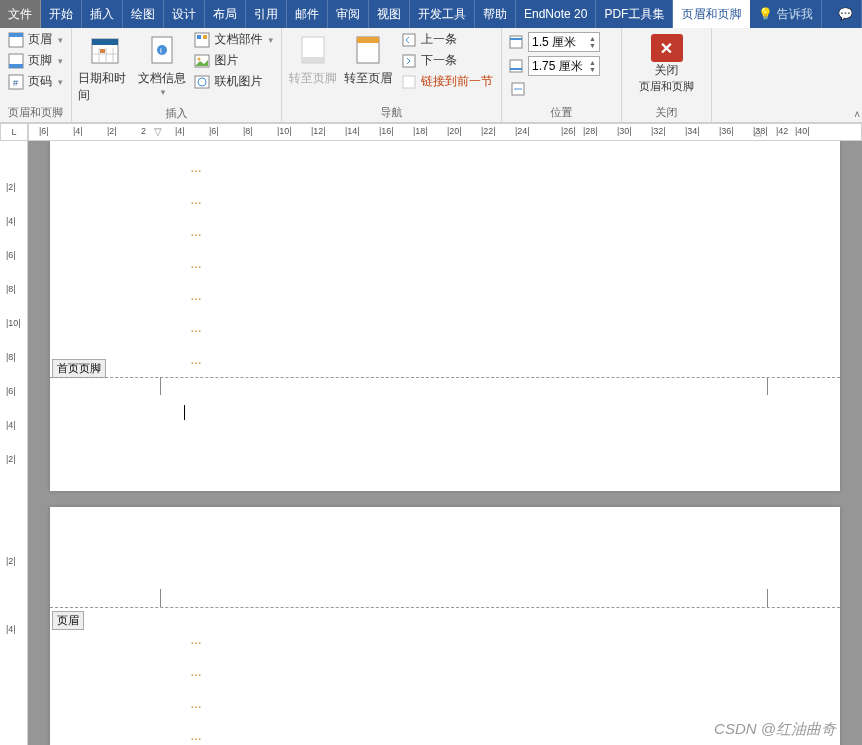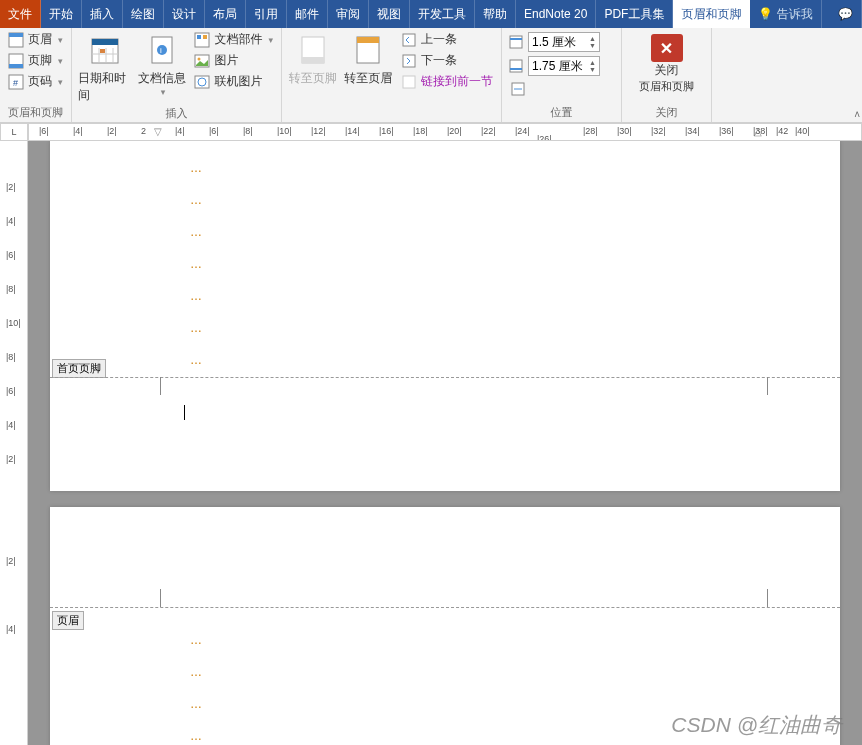--- a/index.html
+++ b/index.html
@@ -1,29 +1,29 @@
 <!DOCTYPE html>
 <html><head>
 <meta charset="utf-8">
 <style>
 * { box-sizing: border-box; font-family: "Microsoft YaHei", sans-serif; }
 body { margin: 0; width: 862px; height: 745px; background: #fff; overflow: hidden; font-size: 12px; position: relative; }
 .tabs { display: flex; height: 28px; background: #2a579a; color: #fff; align-items: stretch; }
 .tab { padding: 0 8px; display: flex; align-items: center; font-size: 12px; border-right: 1px solid rgba(255,255,255,0.2); cursor: pointer; white-space: nowrap; }
-.tab.file { background: #c2410c; }
+.tab.file { background: #737373; }
 .tab.active { background: #fff; color: #2a579a; }
 .tab.tell { color: #cde; }
 .tabs-right { margin-left: auto; display: flex; }
 .ribbon { display: flex; height: 95px; background: #f3f3f3; border-bottom: 1px solid #d0d0d0; position: relative; }
 .group { border-right: 1px solid #d6d6d6; padding: 2px 6px 0 6px; display: flex; flex-direction: column; position: relative; }
 .group-body { flex: 1; display: flex; align-items: flex-start; gap: 6px; }
 .group-label { text-align: center; font-size: 11px; color: #666; padding: 2px 0; }
 .stack { display: flex; flex-direction: column; gap: 2px; }
 .btn-s { display: flex; align-items: center; gap: 4px; font-size: 12px; color: #333; padding: 1px 2px; cursor: pointer; white-space: nowrap; }
-.btn-s.disabled { color: #a21caf; }
+.btn-s.disabled { color: #c2410c; }
 .big-btn { display: flex; flex-direction: column; align-items: center; justify-content: center; width: 60px; cursor: pointer; font-size: 12px; color: #333; padding-top:4px;}
 .big-btn .ic { width: 32px; height: 32px; margin-bottom: 4px; }
 .ic { display: inline-block; width: 16px; height: 16px; }
 .drop::after { content: "▾"; font-size: 9px; color: #888; margin-left: 2px; }
 .checkline { display: flex; align-items: center; gap: 4px; padding: 1px 0; }
 .checkline input { margin: 0; }
 .spin { display: flex; align-items: center; gap: 4px; }
 .spininput { width: 72px; height: 20px; border: 1px solid #aaa; background: #fff; font-size: 12px; padding: 0 3px; display: flex; align-items: center; justify-content: space-between; }
 .spinud { display:flex; flex-direction:column; font-size:7px; line-height:7px; color:#666;}
 .close-red { width:32px; height:28px; background:#c0392b; display:flex; align-items:center; justify-content:center; color:#fff; font-weight:bold; border-radius:3px; font-size:16px;}
@@ -38,21 +38,21 @@
 .ruler-v span { position:absolute; left:6px; transform:translateY(-50%);}
 .canvas { flex:1; overflow:hidden; position:relative; padding:0 10px;}
 .page { background:#fff; margin:0 auto 16px auto; width:790px; position:relative; box-shadow:0 0 4px rgba(0,0,0,0.2);}
 .page1 { height:350px; }
 .page2 { height:240px; }
 .hf-dash { border-top:1px dashed #999; height:0; position:absolute; left:0; right:0;}
 .hf-line { position:absolute; border-left:1px solid #888; height:18px; }
 .tag { position:absolute; background:#eee; border:1px solid #aaa; padding:1px 4px; font-size:11px;}
 .dots { position:absolute; left:140px; color:#cc7a00; font-size:12px;}
 .cursor { position:absolute; width:1px; height:15px; background:#000;}
-.watermark { position:absolute; right:20px; bottom:6px; color:rgba(120,120,120,0.75); font-size:21px; font-style:italic;}
+.watermark { position:absolute; right:26px; bottom:6px; color:rgba(120,120,120,0.75); font-size:15px; font-style:italic;}
 svg { display:block; }
 </style>
 </head>
 <body>
 
 <div class="tabs">
   <div class="tab file">文件</div>
   <div class="tab">开始</div>
   <div class="tab">插入</div>
   <div class="tab">绘图</div>
@@ -213,20 +213,21 @@
         <div class="btn-s disabled">
             <span class="ic">
               <svg width="16" height="16">
                 <rect x="2" y="2" width="12" height="12" fill="#fff" stroke="#ccc"></rect>
               </svg>
             </span>
             <span>链接到前一节</span>
           </div>
       </div>
     </div>
+    <div class="group-label">导航</div>
   </div>
 
 
   <div class="group" style="width:120px">
     <div class="group-body">
         <div class="stack" style="padding-top:2px; gap:4px">
       <div class="spin">
         <span class="ic">
               <svg width="16" height="16">
                 <rect x="2" y="2" width="12" height="12" fill="#fff" stroke="#888"></rect>
@@ -289,21 +290,21 @@
       <span style="left: 180px;">|6|</span>
       <span style="left: 214px;">|8|</span>
       <span style="left: 248px;">|10|</span>
       <span style="left: 282px;">|12|</span>
       <span style="left: 316px;">|14|</span>
       <span style="left: 350px;">|16|</span>
       <span style="left: 384px;">|18|</span>
       <span style="left: 418px;">|20|</span>
       <span style="left: 452px;">|22|</span>
       <span style="left: 486px;">|24|</span>
-      <span style="left: 508px; margin-top: 8px;">|26|</span>
+      <span style="left: 532px;">|26|</span>
       <span style="left: 554px;">|28|</span>
       <span style="left: 588px;">|30|</span>
       <span style="left: 622px;">|32|</span>
       <span style="left: 656px;">|34|</span>
       <span style="left: 690px;">|36|</span>
       <span style="left: 724px;">|38|</span>
       <span style="left: 758px; margin-left: 8px;">|40|</span>
       <span style="left: 747px;">|42</span>
     </div>
 </div>

